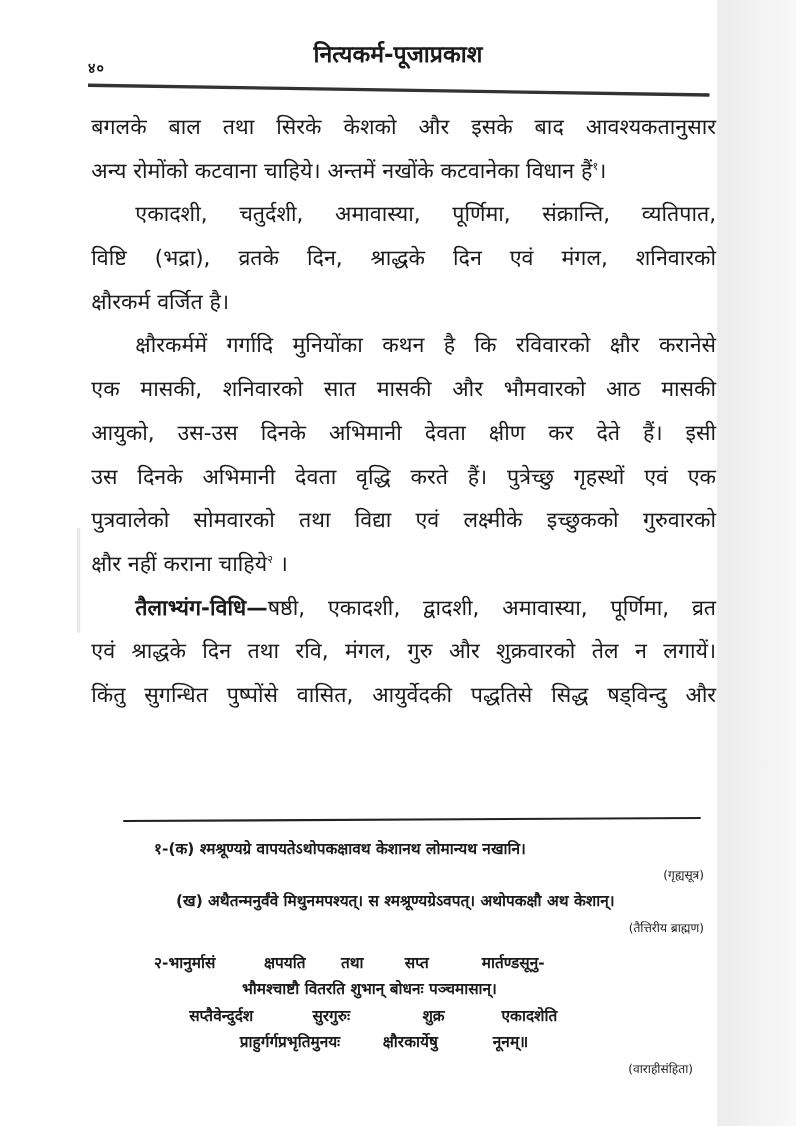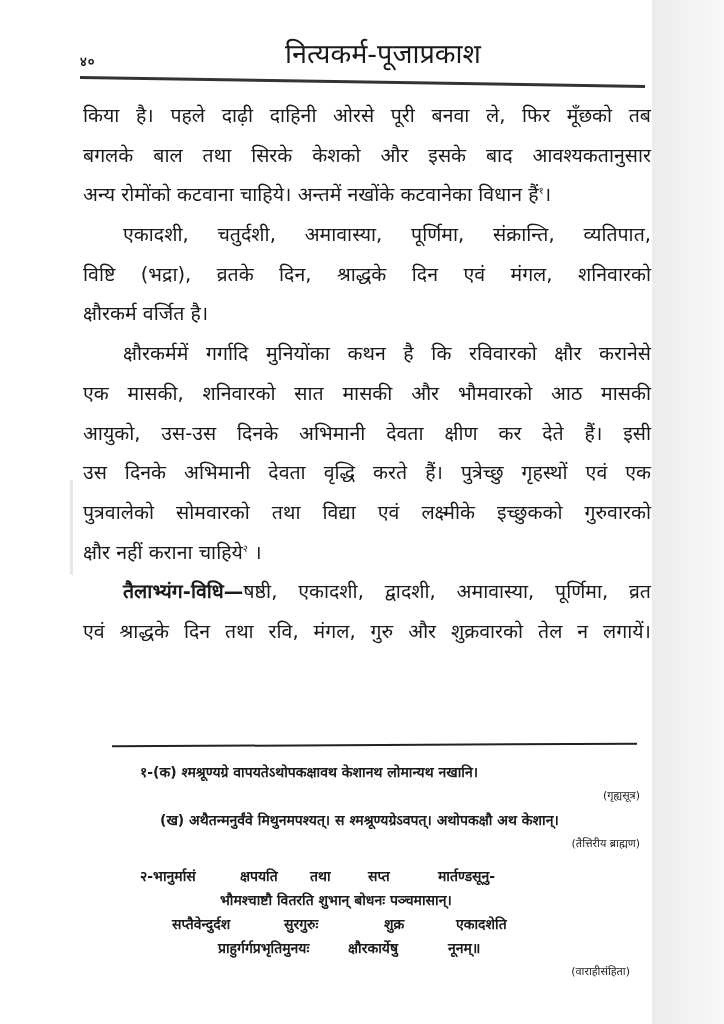--- a/index.html
+++ b/index.html
@@ -21,21 +21,21 @@
     position:absolute; left:70px; top:480px; width:3px; height:95px;
     background:#d8d8d8; opacity:.6;
   }
   .header {
     position:absolute; left:80px; top:30px; width:520px; height:50px;
   }
   .page-number {
     position:absolute; left:0; top:22px; font-size:13px; font-weight:bold; letter-spacing:1px;
   }
   .running-title {
-    position:absolute; left:205px; top:4px; font-size:27px; font-weight:normal;
+    position:absolute; left:205px; top:4px; font-size:21px; font-weight:bold;
   }
   .header-rule {
     position:absolute; left:80px; top:76px; width:565px; height:4px;
     border-top:3px solid #333; border-radius:0 0 0 0;
     transform:skewY(0.9deg); transform-origin:left;
   }
   .body-text {
     position:absolute; left:83px; top:96px; width:568px;
     font-size:19.5px; line-height:39.7px;
   }
@@ -64,37 +64,37 @@
 <div class="edge-shadow"></div>
 
 <div class="header">
   <span class="page-number">४०</span>
   <span class="running-title">नित्यकर्म-पूजाप्रकाश</span>
 </div>
 <div class="header-rule"></div>
 
 <div class="body-text">
 
-  <span class="line">किया है। पहले दाढ़ी दाहिनी ओरसे पूरी बनवा ले, फिर मूँछको तब</span>
   <span class="line">बगलके बाल तथा सिरके केशको और इसके बाद आवश्यकतानुसार</span>
   <span class="line last"><span>अन्य रोमोंको कटवाना चाहिये। अन्तमें नखोंके कटवानेका विधान हैं</span><sup>१</sup><span>।</span></span>
 
   <span class="line indent">एकादशी, चतुर्दशी, अमावास्या, पूर्णिमा, संक्रान्ति, व्यतिपात,</span>
   <span class="line">विष्टि (भद्रा), व्रतके दिन, श्राद्धके दिन एवं मंगल, शनिवारको</span>
   <span class="line last">क्षौरकर्म वर्जित है।</span>
 
   <span class="line indent">क्षौरकर्ममें गर्गादि मुनियोंका कथन है कि रविवारको क्षौर करानेसे</span>
   <span class="line">एक मासकी, शनिवारको सात मासकी और भौमवारको आठ मासकी</span>
   <span class="line">आयुको, उस-उस दिनके अभिमानी देवता क्षीण कर देते हैं। इसी</span>
   <span class="line">उस दिनके अभिमानी देवता वृद्धि करते हैं। पुत्रेच्छु गृहस्थों एवं एक</span>
   <span class="line">पुत्रवालेको सोमवारको तथा विद्या एवं लक्ष्मीके इच्छुकको गुरुवारको</span>
   <span class="line last"><span>क्षौर नहीं कराना चाहिये</span><sup>२</sup> <span>।</span></span>
 
   <span class="line indent"><b class="heading">तैलाभ्यंग-विधि—</b><span>षष्ठी, एकादशी, द्वादशी, अमावास्या, पूर्णिमा, व्रत</span></span>
   <span class="line">एवं श्राद्धके दिन तथा रवि, मंगल, गुरु और शुक्रवारको तेल न लगायें।</span>
+  <span class="line">किंतु सुगन्धित पुष्पोंसे वासित, आयुर्वेदकी पद्धतिसे सिद्ध षड्विन्दु और</span>
 </div>
 
 <div class="footnote-rule"></div>
 
 <div class="footnotes">
   <span class="fn-line" style="padding-left:20px;">१-(क) श्मश्रूण्यग्रे वापयतेऽथोपकक्षावथ केशानथ लोमान्यथ नखानि।</span>
   <span class="fn-src">(गृह्यसूत्र)</span>
   <span class="fn-line" style="padding-left:40px;">(ख) अथैतन्मनुर्वंवे मिथुनमपश्यत्। स श्मश्रूण्यग्रेऽवपत्। अथोपकक्षौ अथ केशान्।</span>
   <span class="fn-src">(तैत्तिरीय ब्राह्मण)</span>
 

